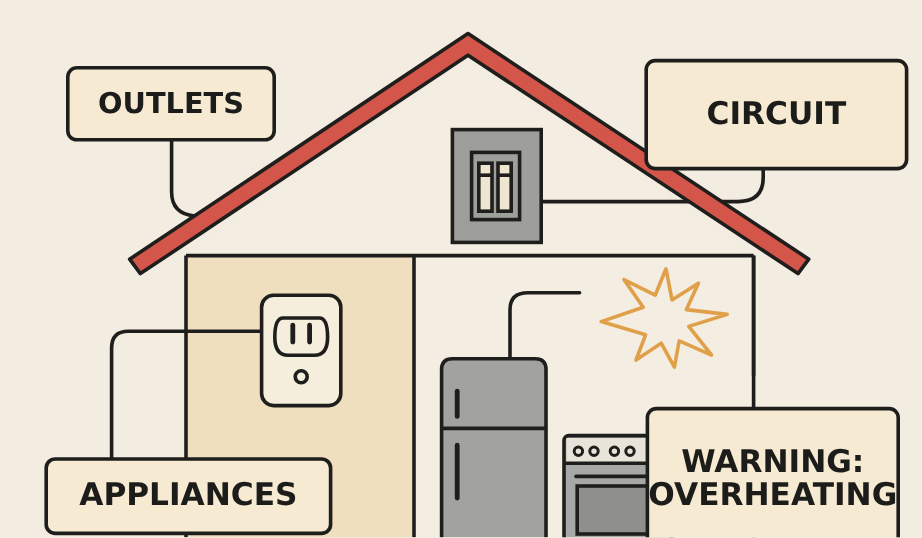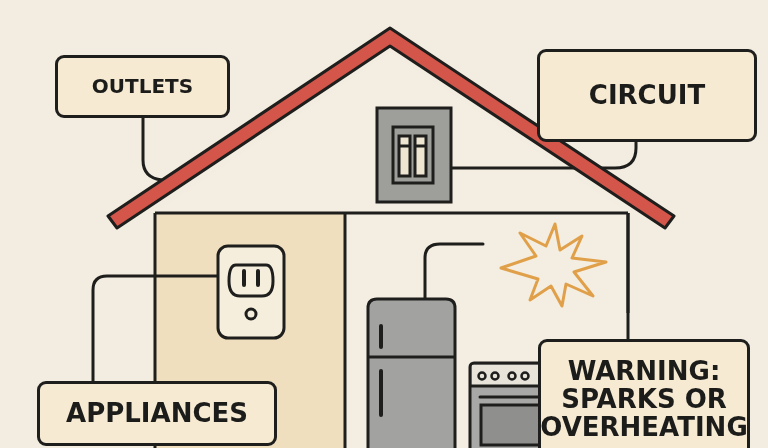--- a/index.html
+++ b/index.html
@@ -35,21 +35,21 @@
       align-items: center;
       justify-content: center;
       font-family: "DejaVu Sans", sans-serif;
       font-weight: bold;
       color: #1c1c1a;
       text-transform: uppercase;
       line-height: 1.08;
       text-align: center;
     }
     .callout span { display: block; white-space: nowrap; }
-    #callout-outlets  { left: 55px;  top: 55px;  width: 175px; height: 63px; font-size: 20px; }
+    #callout-outlets  { left: 55px;  top: 55px;  width: 175px; height: 63px; font-size: 24px; }
     #callout-breaker  { left: 537px; top: 49px;  width: 220px; height: 93px; font-size: 26px; }
     #callout-appl     { left: 37px;  top: 381px; width: 240px; height: 65px; font-size: 26px; }
     #callout-warning  { left: 538px; top: 311px; width: 212px; height: 120px; font-size: 26px; margin-top: 28px; }
   </style>
 </head>
 <body>
 
 <div id="stage">
 
   <svg id="illustration" viewBox="0 0 768 448" xmlns="http://www.w3.org/2000/svg">
@@ -130,17 +130,16 @@
   <div class="callout" id="callout-breaker">
     <span>CIRCUIT</span>
   </div>
 
   <div class="callout" id="callout-appl">
     <span>APPLIANCES</span>
   </div>
 
   <div class="callout" id="callout-warning">
     <span>WARNING:</span>
-    <span>SPARKS OR</span>
     <span>OVERHEATING</span>
   </div>
 
 </div>
 
 </body></html>

